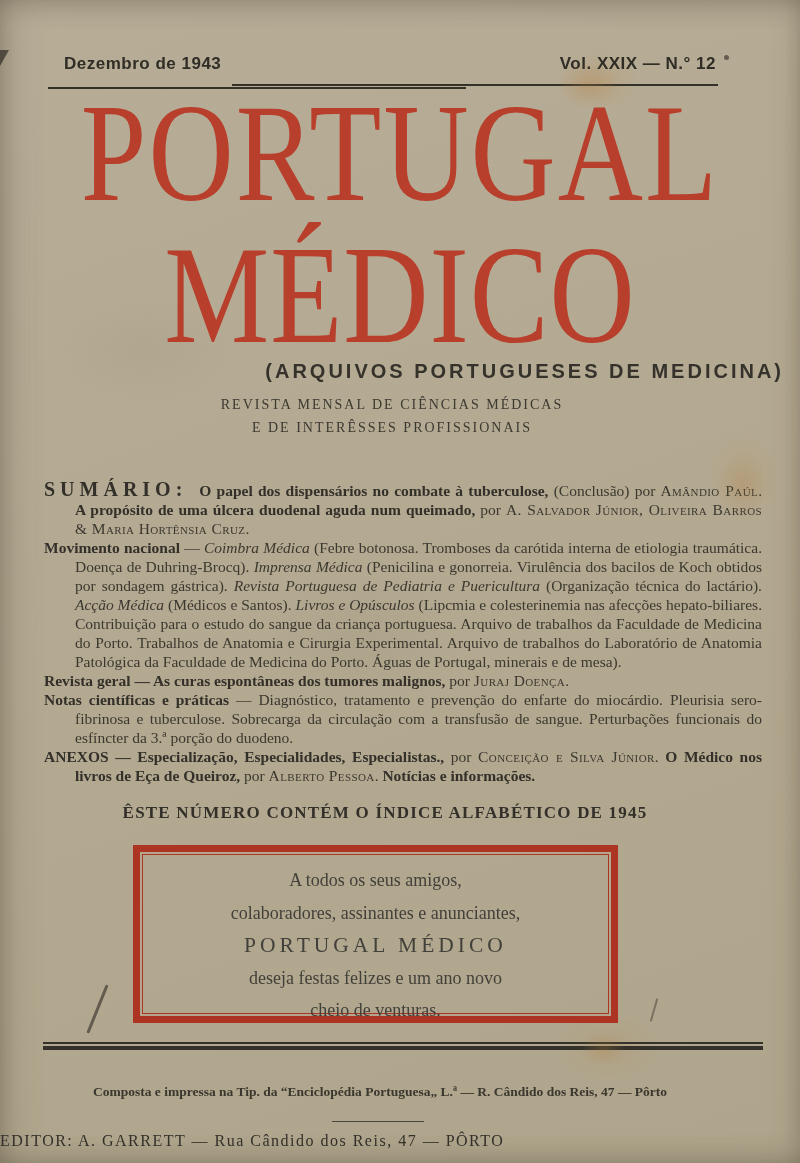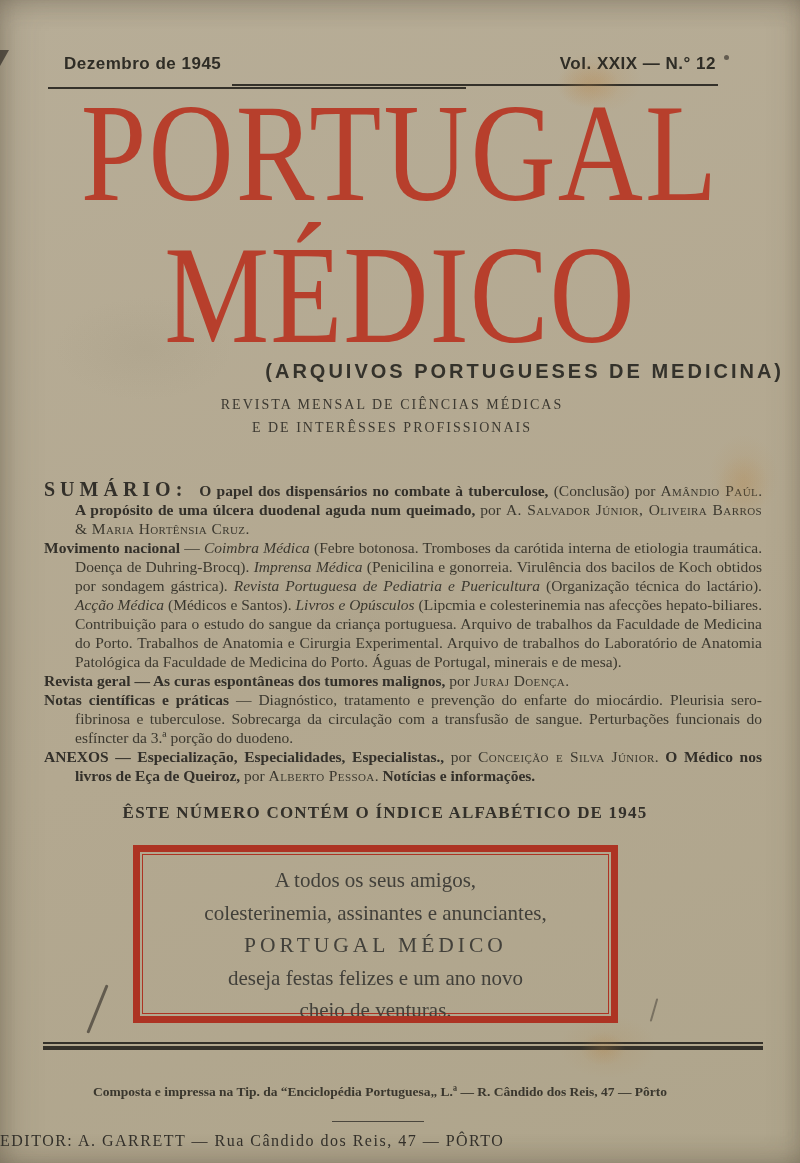--- a/index.html
+++ b/index.html
@@ -78,21 +78,21 @@
   
   .greeting-box{
     position:absolute; top:845px; left:133px; width:485px; height:178px;
     border:7px solid #ad3323; overflow:hidden;
   }
   .greeting-inner{
     border:1px solid #ad3323; margin:2px;
     height:calc(100% - 4px);
     text-align:center; padding-top:9px;
   }
-  .g-line{ font-size:21px; line-height:32.5px; color:#42403a; }
+  .g-line{ font-size:18px; line-height:32.5px; color:#42403a; }
   .g-title{ font-size:21.5px; letter-spacing:4px; }
   
   .btm-rule-thin { position:absolute; top:1042px; left:43px; width:720px; height:1.5px; background:#34312a; }
   .btm-rule-thick{ position:absolute; top:1046px; left:43px; width:720px; height:4px;  background:#34312a; }
   .printer{
     position:absolute; top:1084px; left:0; width:760px; text-align:center;
     font-weight:bold; font-size:13.5px; color:#3a372e; white-space:nowrap;
   }
   .short-rule{ position:absolute; top:1121px; left:332px; width:92px; height:1px; background:#4a463d; }
   .editor{
@@ -112,21 +112,21 @@
   .stain-1{ left:556px; top:62px;  width:64px; height:46px; background:radial-gradient(ellipse, rgba(180,130,70,.28), transparent 70%); }
   .stain-2{ left:716px; top:455px; width:54px; height:62px; background:radial-gradient(ellipse, rgba(178,132,72,.22), transparent 70%); }
   .stain-3{ left:580px; top:1032px;width:46px; height:34px; background:radial-gradient(ellipse, rgba(178,132,72,.26), transparent 70%); }
 </style>
 </head>
 <body>
 
 <div class="page">
 
   <div class="masthead-row">
-    <span>Dezembro de 1945</span>
+    <span>Dezembro de 1943</span>
     <span>Vol. XXIX — N.° 12</span>
   </div>
   <div class="rule rule-a"></div>
   <div class="rule rule-b"></div>
 
   <div class="title-line title-1">PORTUGAL</div>
   <div class="title-line title-2">MÉDICO</div>
 
   <div class="subtitle">(ARQUIVOS PORTUGUESES DE MEDICINA)</div>
   <div class="tagline tagline-1">REVISTA MENSAL DE CIÊNCIAS MÉDICAS</div>
@@ -138,21 +138,21 @@
       <p class="entry"><span class="seg-bold">Revista geral — As curas espontâneas dos tumores malignos, </span><span class="seg-plain">por </span><span class="seg-smallcaps">Juraj Doença</span><span class="seg-plain">.</span></p>
       <p class="entry"><span class="seg-bold">Notas científicas e práticas</span><span class="seg-plain"> — Diagnóstico, tratamento e prevenção do enfarte do miocárdio.  Pleurisia sero-fibrinosa e tuberculose.  Sobrecarga da circulação com a transfusão de sangue.  Perturbações funcionais do esfíncter da 3.ª porção do duodeno.</span></p>
       <p class="entry"><span class="seg-bold">ANEXOS — Especialização, Especialidades, Especialistas., </span><span class="seg-plain">por </span><span class="seg-smallcaps">Conceição e Silva Júnior</span><span class="seg-plain">. </span><span class="seg-bold">O Médico nos livros de Eça de Queiroz, </span><span class="seg-plain">por </span><span class="seg-smallcaps">Alberto Pessoa</span><span class="seg-plain">. </span><span class="seg-bold">Notícias e informações.</span></p>
     </section>
 
   <div class="index-note">ÊSTE NÚMERO CONTÉM O ÍNDICE ALFABÉTICO DE 1945</div>
 
   <div class="greeting-box">
     <div class="greeting-inner">
       <p class="g-line">A todos os seus amigos,</p>
-      <p class="g-line">colesterinemia, assinantes e anunciantes,</p>
+      <p class="g-line">colaboradores, assinantes e anunciantes,</p>
       <p class="g-line g-title">PORTUGAL MÉDICO</p>
       <p class="g-line">deseja festas felizes e um ano novo</p>
       <p class="g-line">cheio de venturas.</p>
     </div>
   </div>
 
   <div class="btm-rule-thin"></div>
   <div class="btm-rule-thick"></div>
 
   <div class="printer">Composta e impressa na Tip. da “Enciclopédia Portuguesa„ L.ª — R. Cândido dos Reis, 47 — Pôrto</div>

